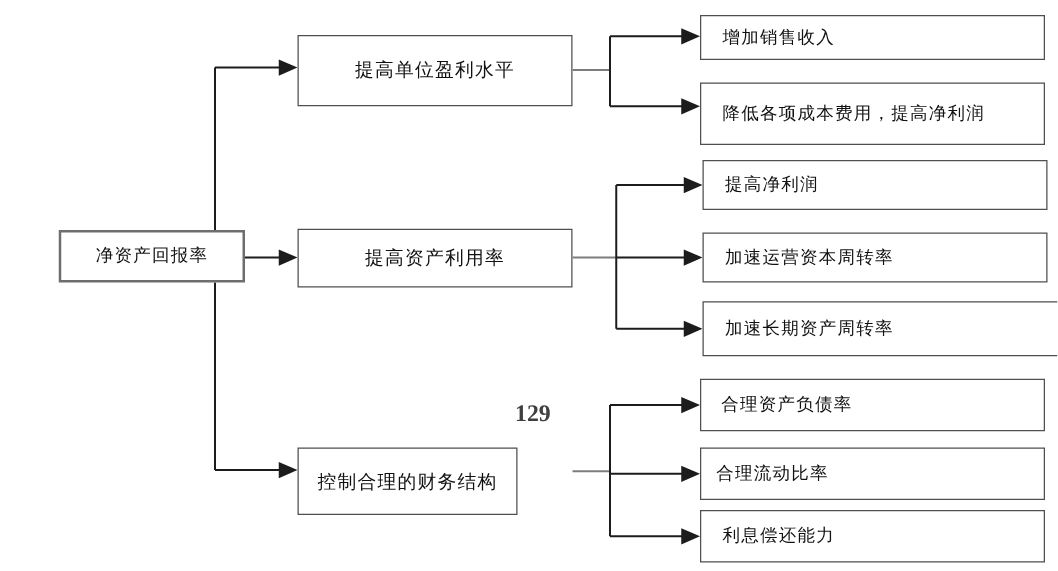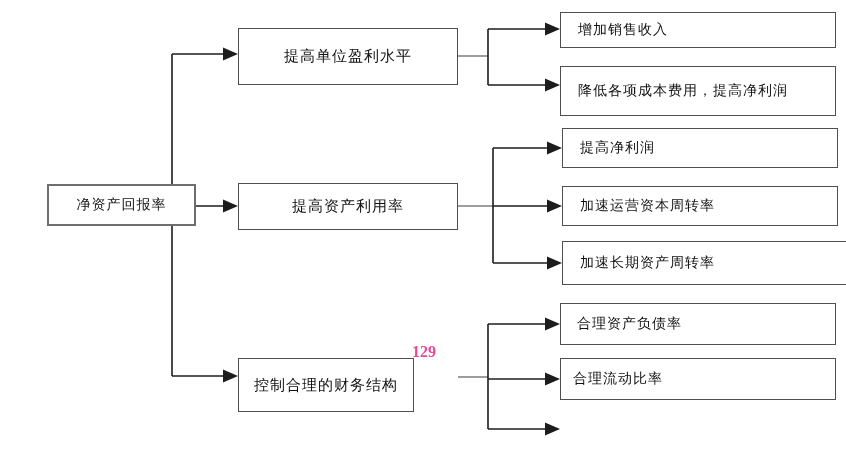--- a/index.html
+++ b/index.html
@@ -47,25 +47,25 @@
   .l11 { left:560px; top:12px;  width:276px; height:36px; }
   .l12 { left:560px; top:66px;  width:276px; height:50px; }
   .l21 { left:562px; top:128px; width:276px; height:40px; }
   .l22 { left:562px; top:186px; width:276px; height:40px; }
   .l23 { left:562px; top:241px; width:320px; height:44px; }
   .l31 { left:560px; top:303px; width:276px; height:42px;padding-left:16px; }
   .l32 { left:560px; top:358px; width:276px; height:42px;padding-left:12px; }
   .l33 { left:560px; top:408px; width:276px; height:42px; }
   .pagenum {
     position: absolute;
-    left: 412px; top: 343px;
+    left: 412px; top: 321px;
     font-family: "Liberation Serif", "DejaVu Serif", serif;
     font-weight: bold;
-    font-size: 16px;
-    color: #ec4899;
+    font-size: 19px;
+    color: #404040;
   }
 </style>
 </head>
 <body>
 
 <div id="canvas">
 
   <svg id="wires" viewBox="0 0 846 457" xmlns="http://www.w3.org/2000/svg">
 
     <g>
@@ -140,16 +140,19 @@
   <div class="node leaf l23">
     <span>加速长期资产周转率</span>
   </div>
 
   <div class="node leaf l31">
     <span>合理资产负债率</span>
   </div>
   <div class="node leaf l32">
     <span>合理流动比率</span>
   </div>
+  <div class="node leaf l33">
+    <span>利息偿还能力</span>
+  </div>
 
   <div class="pagenum">129</div>
 
 </div>
 
 </body></html>

